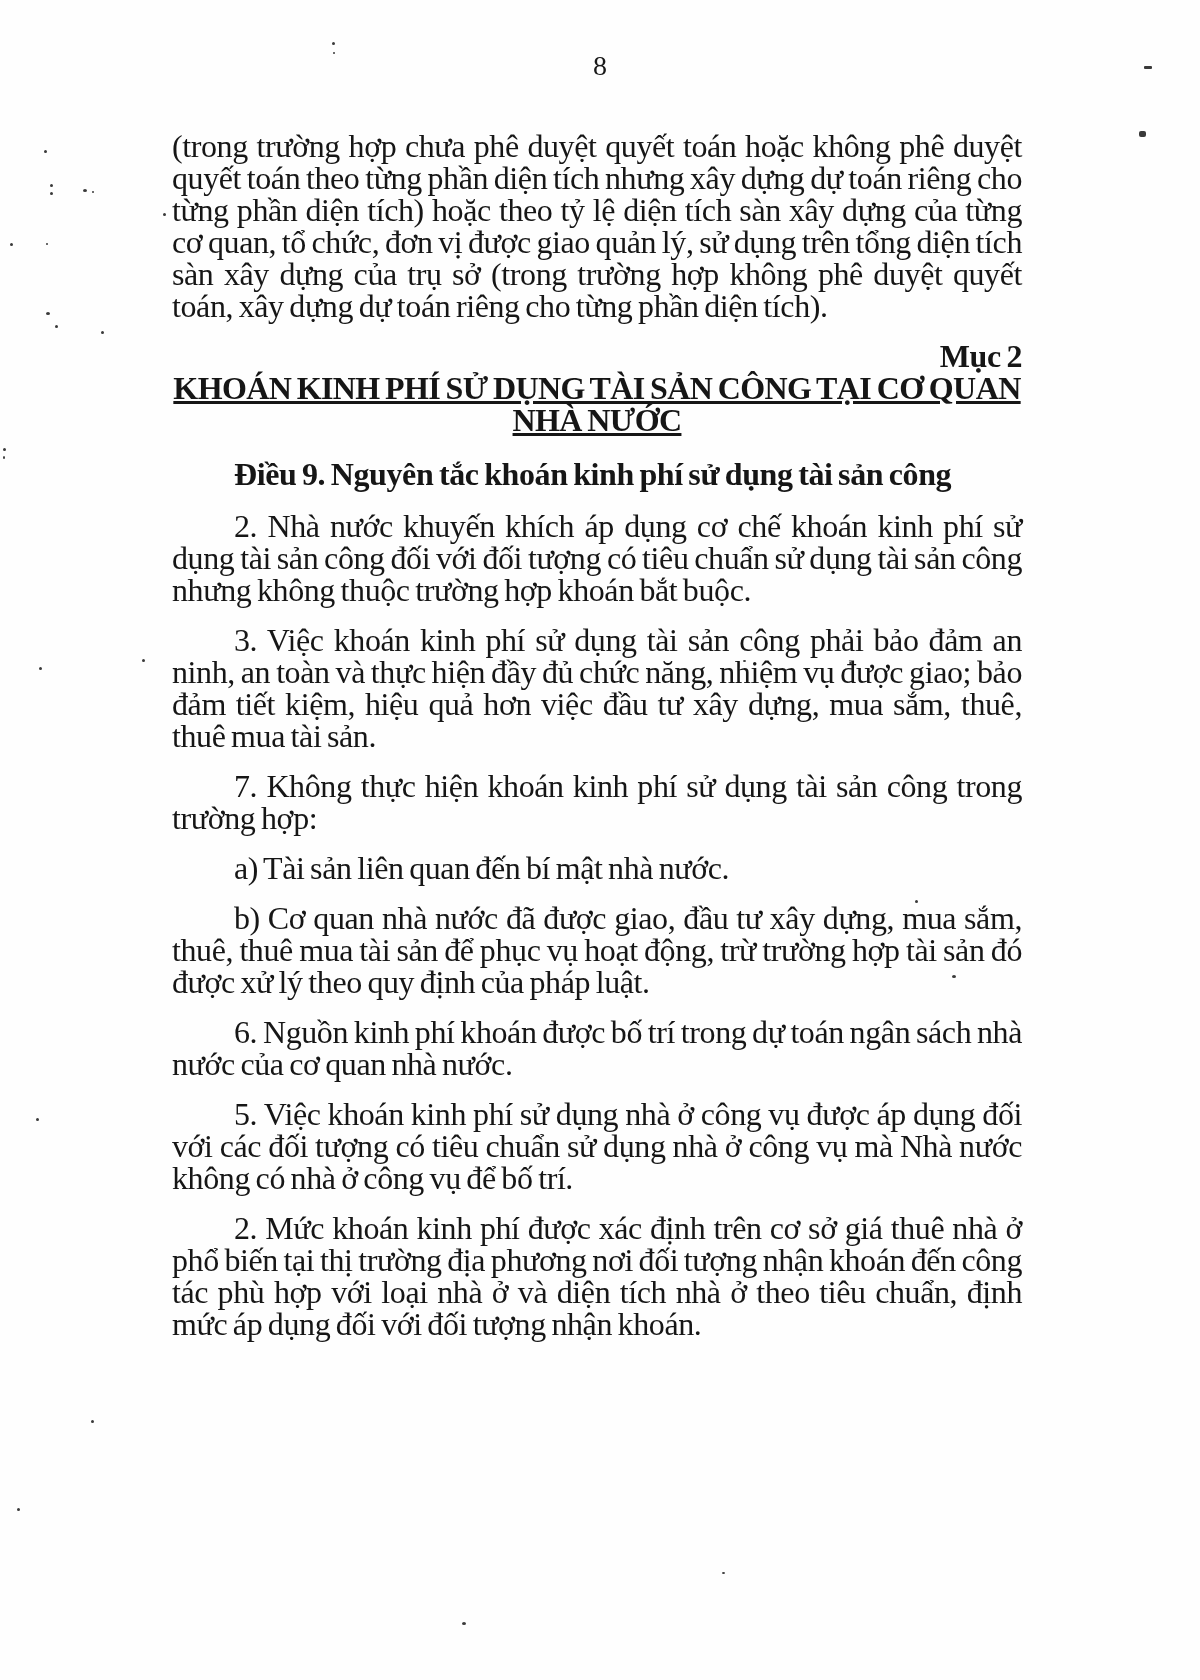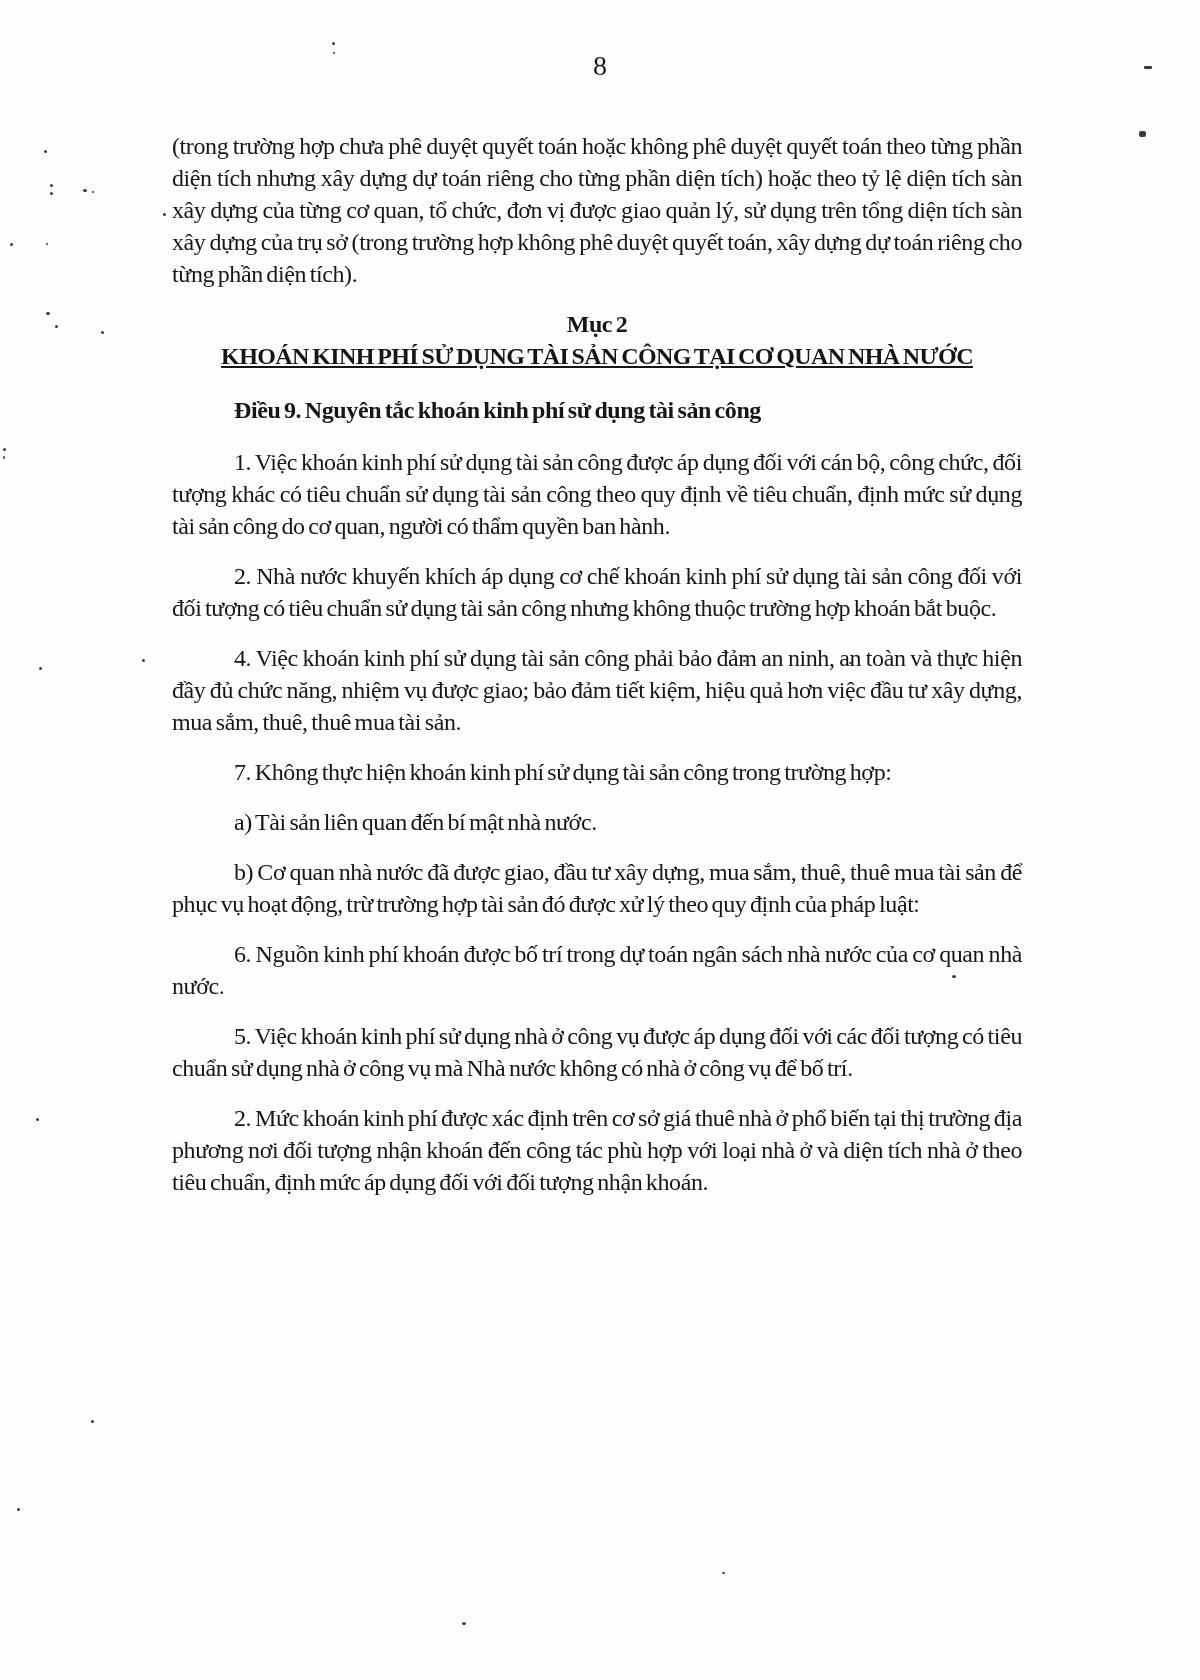--- a/index.html
+++ b/index.html
@@ -24,37 +24,37 @@
     width: 100%;
     text-align: center;
     font-size: 28px;
     color: #191919;
   }
   .content {
     position: absolute;
     top: 130px;
     left: 172px;
     width: 850px;
-    font-size: 24px;
+    font-size: 32px;
     line-height: 32px;
     letter-spacing: -0.4px;
     word-spacing: -2px;
   }
   .content p {
     margin: 0 0 18px 0;
   }
   .para {
     text-align: justify;
     text-indent: 62px;
   }
   .para.no-indent {
     text-indent: 0;
   }
   .section-label {
-    text-align: center;
+    text-align: right;
     font-weight: bold;
     margin: 0 0 0 0 !important;
   }
   .section-title {
     text-align: center;
     font-weight: bold;
     letter-spacing: -0.6px;
     margin: 0 0 22px 0 !important;
     text-decoration: underline;
   }
@@ -75,23 +75,22 @@
 <body>
 
 <div class="page">
   <div class="page-number">8</div>
 
   <div class="content">
       <p class="para no-indent">(trong trường hợp chưa phê duyệt quyết toán hoặc không phê duyệt quyết toán theo từng phần diện tích nhưng xây dựng dự toán riêng cho từng phần diện tích) hoặc theo tỷ lệ diện tích sàn xây dựng của từng cơ quan, tổ chức, đơn vị được giao quản lý, sử dụng trên tổng diện tích sàn xây dựng của trụ sở (trong trường hợp không phê duyệt quyết toán, xây dựng dự toán riêng cho từng phần diện tích).</p>
       <p class="section-label">Mục 2</p>
       <p class="section-title">KHOÁN KINH PHÍ SỬ DỤNG TÀI SẢN CÔNG TẠI CƠ QUAN NHÀ NƯỚC</p>
       <p class="article-heading">Điều 9. Nguyên tắc khoán kinh phí sử dụng tài sản công</p>
-      <p class="para">1. Việc khoán kinh phí sử dụng tài sản công được áp dụng đối với cán bộ, công chức, đối tượng khác có tiêu chuẩn sử dụng tài sản công theo quy định về tiêu chuẩn, định mức sử dụng tài sản công do cơ quan, người có thẩm quyền ban hành.</p>
       <p class="para">2. Nhà nước khuyến khích áp dụng cơ chế khoán kinh phí sử dụng tài sản công đối với đối tượng có tiêu chuẩn sử dụng tài sản công nhưng không thuộc trường hợp khoán bắt buộc.</p>
-      <p class="para">4. Việc khoán kinh phí sử dụng tài sản công phải bảo đảm an ninh, an toàn và thực hiện đầy đủ chức năng, nhiệm vụ được giao; bảo đảm tiết kiệm, hiệu quả hơn việc đầu tư xây dựng, mua sắm, thuê, thuê mua tài sản.</p>
+      <p class="para">3. Việc khoán kinh phí sử dụng tài sản công phải bảo đảm an ninh, an toàn và thực hiện đầy đủ chức năng, nhiệm vụ được giao; bảo đảm tiết kiệm, hiệu quả hơn việc đầu tư xây dựng, mua sắm, thuê, thuê mua tài sản.</p>
       <p class="para">7. Không thực hiện khoán kinh phí sử dụng tài sản công trong trường hợp:</p>
       <p class="para">a) Tài sản liên quan đến bí mật nhà nước.</p>
       <p class="para">b) Cơ quan nhà nước đã được giao, đầu tư xây dựng, mua sắm, thuê, thuê mua tài sản để phục vụ hoạt động, trừ trường hợp tài sản đó được xử lý theo quy định của pháp luật.</p>
       <p class="para">6. Nguồn kinh phí khoán được bố trí trong dự toán ngân sách nhà nước của cơ quan nhà nước.</p>
       <p class="para">5. Việc khoán kinh phí sử dụng nhà ở công vụ được áp dụng đối với các đối tượng có tiêu chuẩn sử dụng nhà ở công vụ mà Nhà nước không có nhà ở công vụ để bố trí.</p>
       <p class="para">2. Mức khoán kinh phí được xác định trên cơ sở giá thuê nhà ở phổ biến tại thị trường địa phương nơi đối tượng nhận khoán đến công tác phù hợp với loại nhà ở và diện tích nhà ở theo tiêu chuẩn, định mức áp dụng đối với đối tượng nhận khoán.</p>
     </div>
 
   <i class="speck" style="left:332px;top:42px;width:3px;height:3px;"></i>
   <i class="speck" style="left:333px;top:52px;width:2px;height:2px;"></i>

